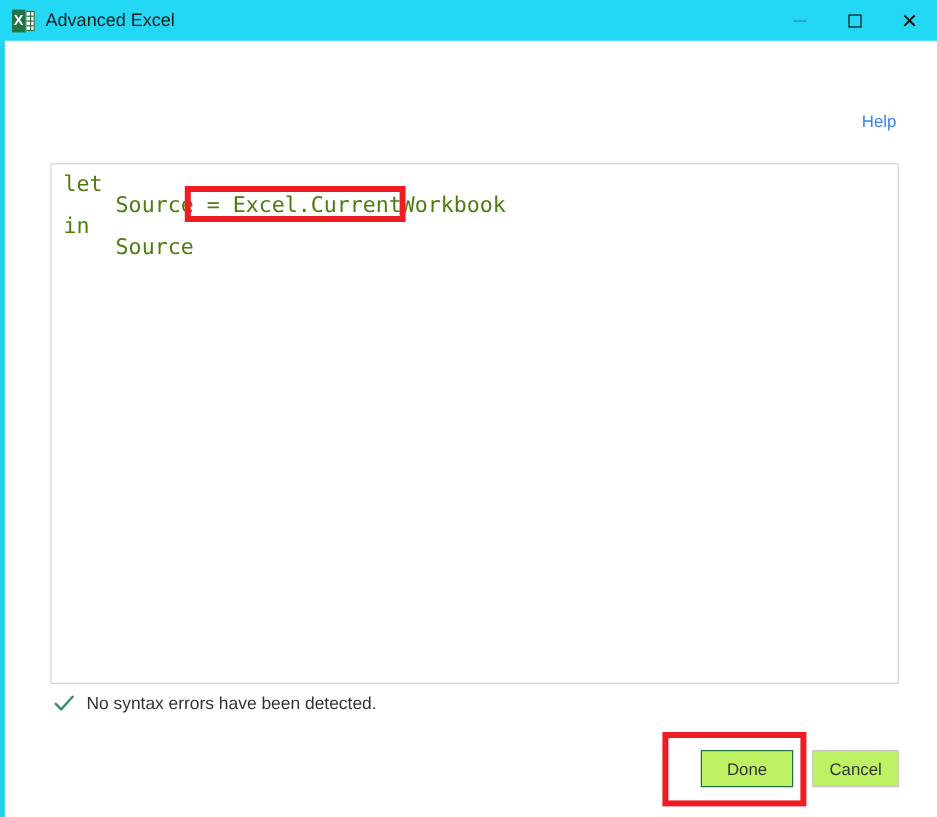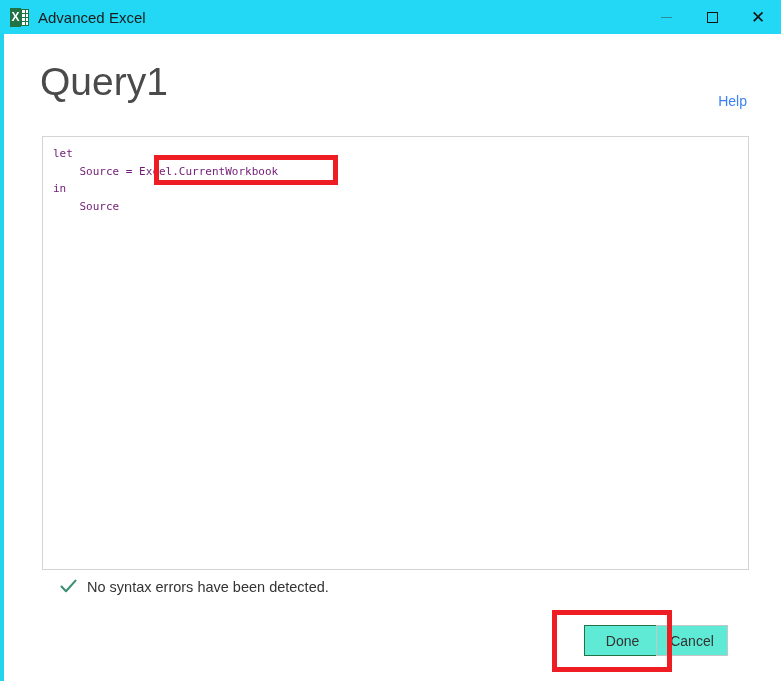--- a/index.html
+++ b/index.html
@@ -155,23 +155,23 @@
     height: 434px;
     background: #ffffff;
     border: 1px solid #d4d4d4;
     box-sizing: border-box;
     overflow: hidden;
   }
   .code-text {
     margin: 0;
     padding: 8px 0 0 10px;
     font-family: "DejaVu Sans Mono", "Liberation Mono", monospace;
-    font-size: 11px;
+    font-size: 18px;
     line-height: 17.6px;
-    color: #701a75;
+    color: #4d7c0f;
     white-space: pre;
   }
 
   
   .anno {
     position: absolute;
     border: 5px solid #ee1c23;
     box-sizing: border-box;
     pointer-events: none;
   }
@@ -184,59 +184,59 @@
   .anno-done {
     left: 548px;
     top: 610px;
     width: 120px;
     height: 62px;
   }
 
   
   .status {
     position: absolute;
-    left: 56px;
+    left: 41px;
     top: 578px;
     display: flex;
     align-items: center;
   }
   .check-icon {
     width: 17px;
     height: 17px;
     flex: 0 0 auto;
   }
   .status-text {
     margin-left: 10px;
     font-size: 14.5px;
     color: #333333;
     font-family: "Liberation Sans", sans-serif;
   }
 
   
   .btn {
     position: absolute;
     height: 31px;
-    background: #5eead4;
+    background: #bef264;
     font-size: 14px;
     font-family: "Liberation Sans", sans-serif;
     color: #333333;
     box-sizing: border-box;
     display: flex;
     align-items: center;
     justify-content: center;
     cursor: default;
   }
   .btn-done {
     left: 580px;
     top: 625px;
     width: 77px;
     border: 1px solid #217346;
   }
   .btn-cancel {
-    left: 652px;
+    left: 673px;
     top: 625px;
     width: 72px;
     border: 1px solid #c6c6c6;
   }
 </style>
 </head>
 <body>
 
 <div class="window">
 
@@ -259,21 +259,20 @@
       </div>
       <div class="winbtn">
         <span class="glyph-max"></span>
       </div>
       <div class="winbtn">
         <span class="glyph-close">✕</span>
       </div>
     </div>
   </div>
 
-  <div class="query-title">Query1</div>
 
   <a class="help-link" href="#">Help</a>
 
   <div class="code-box">
     <pre class="code-text">let
     Source = Excel.CurrentWorkbook
 in
     Source</pre>
   </div>
 

